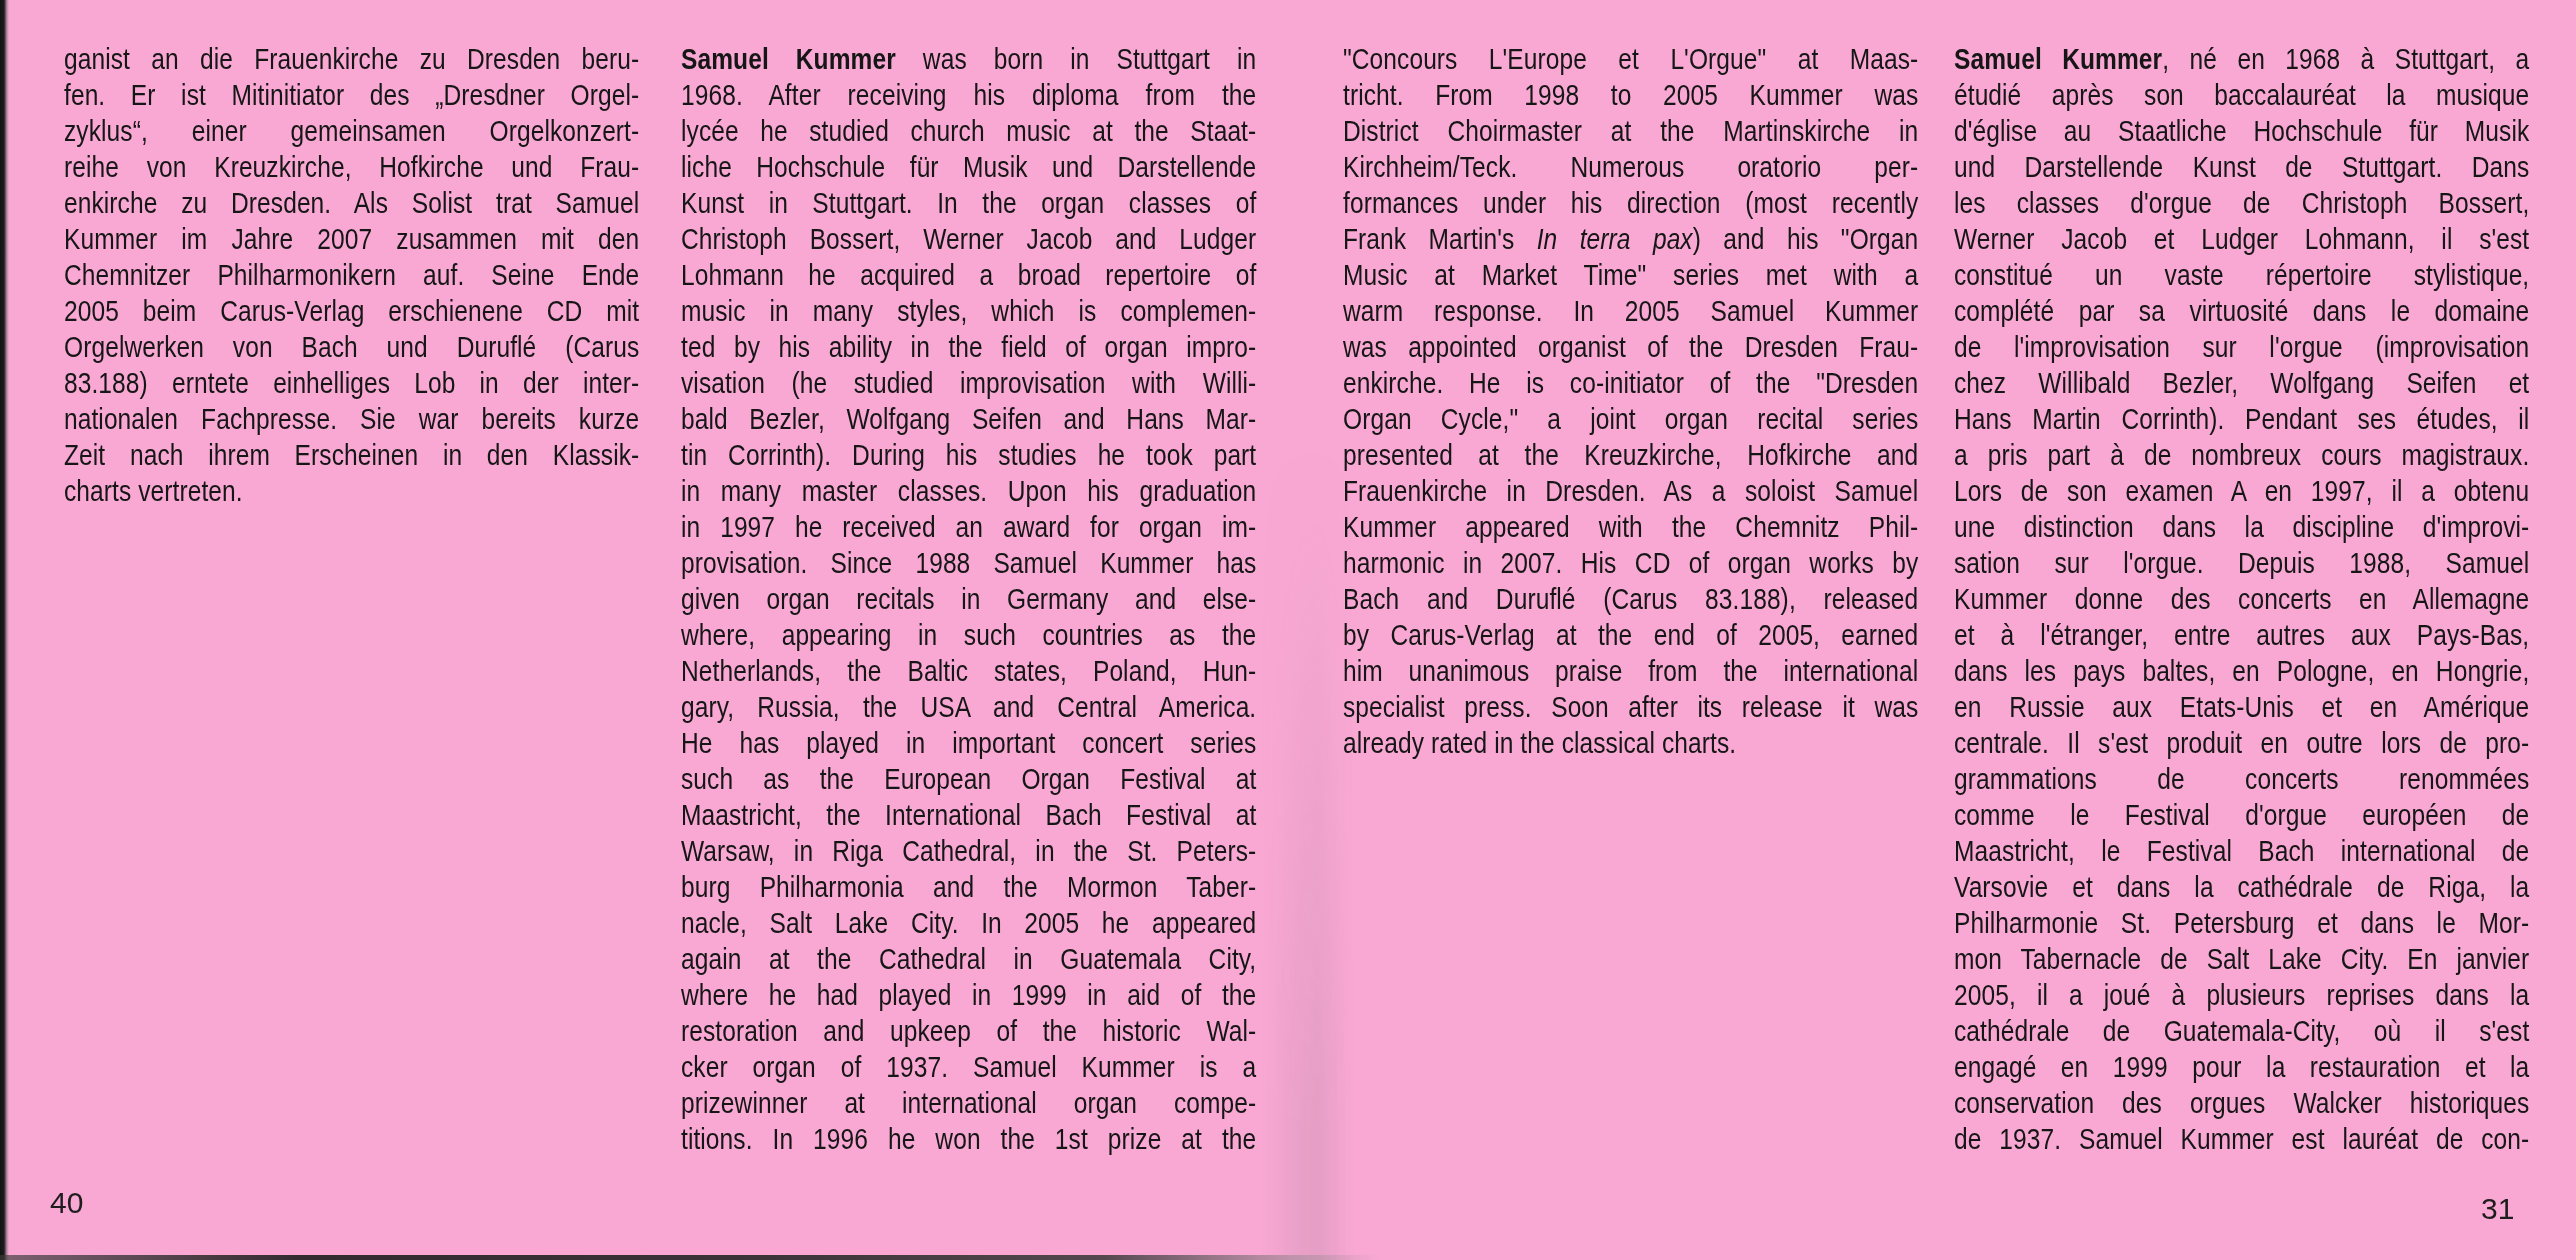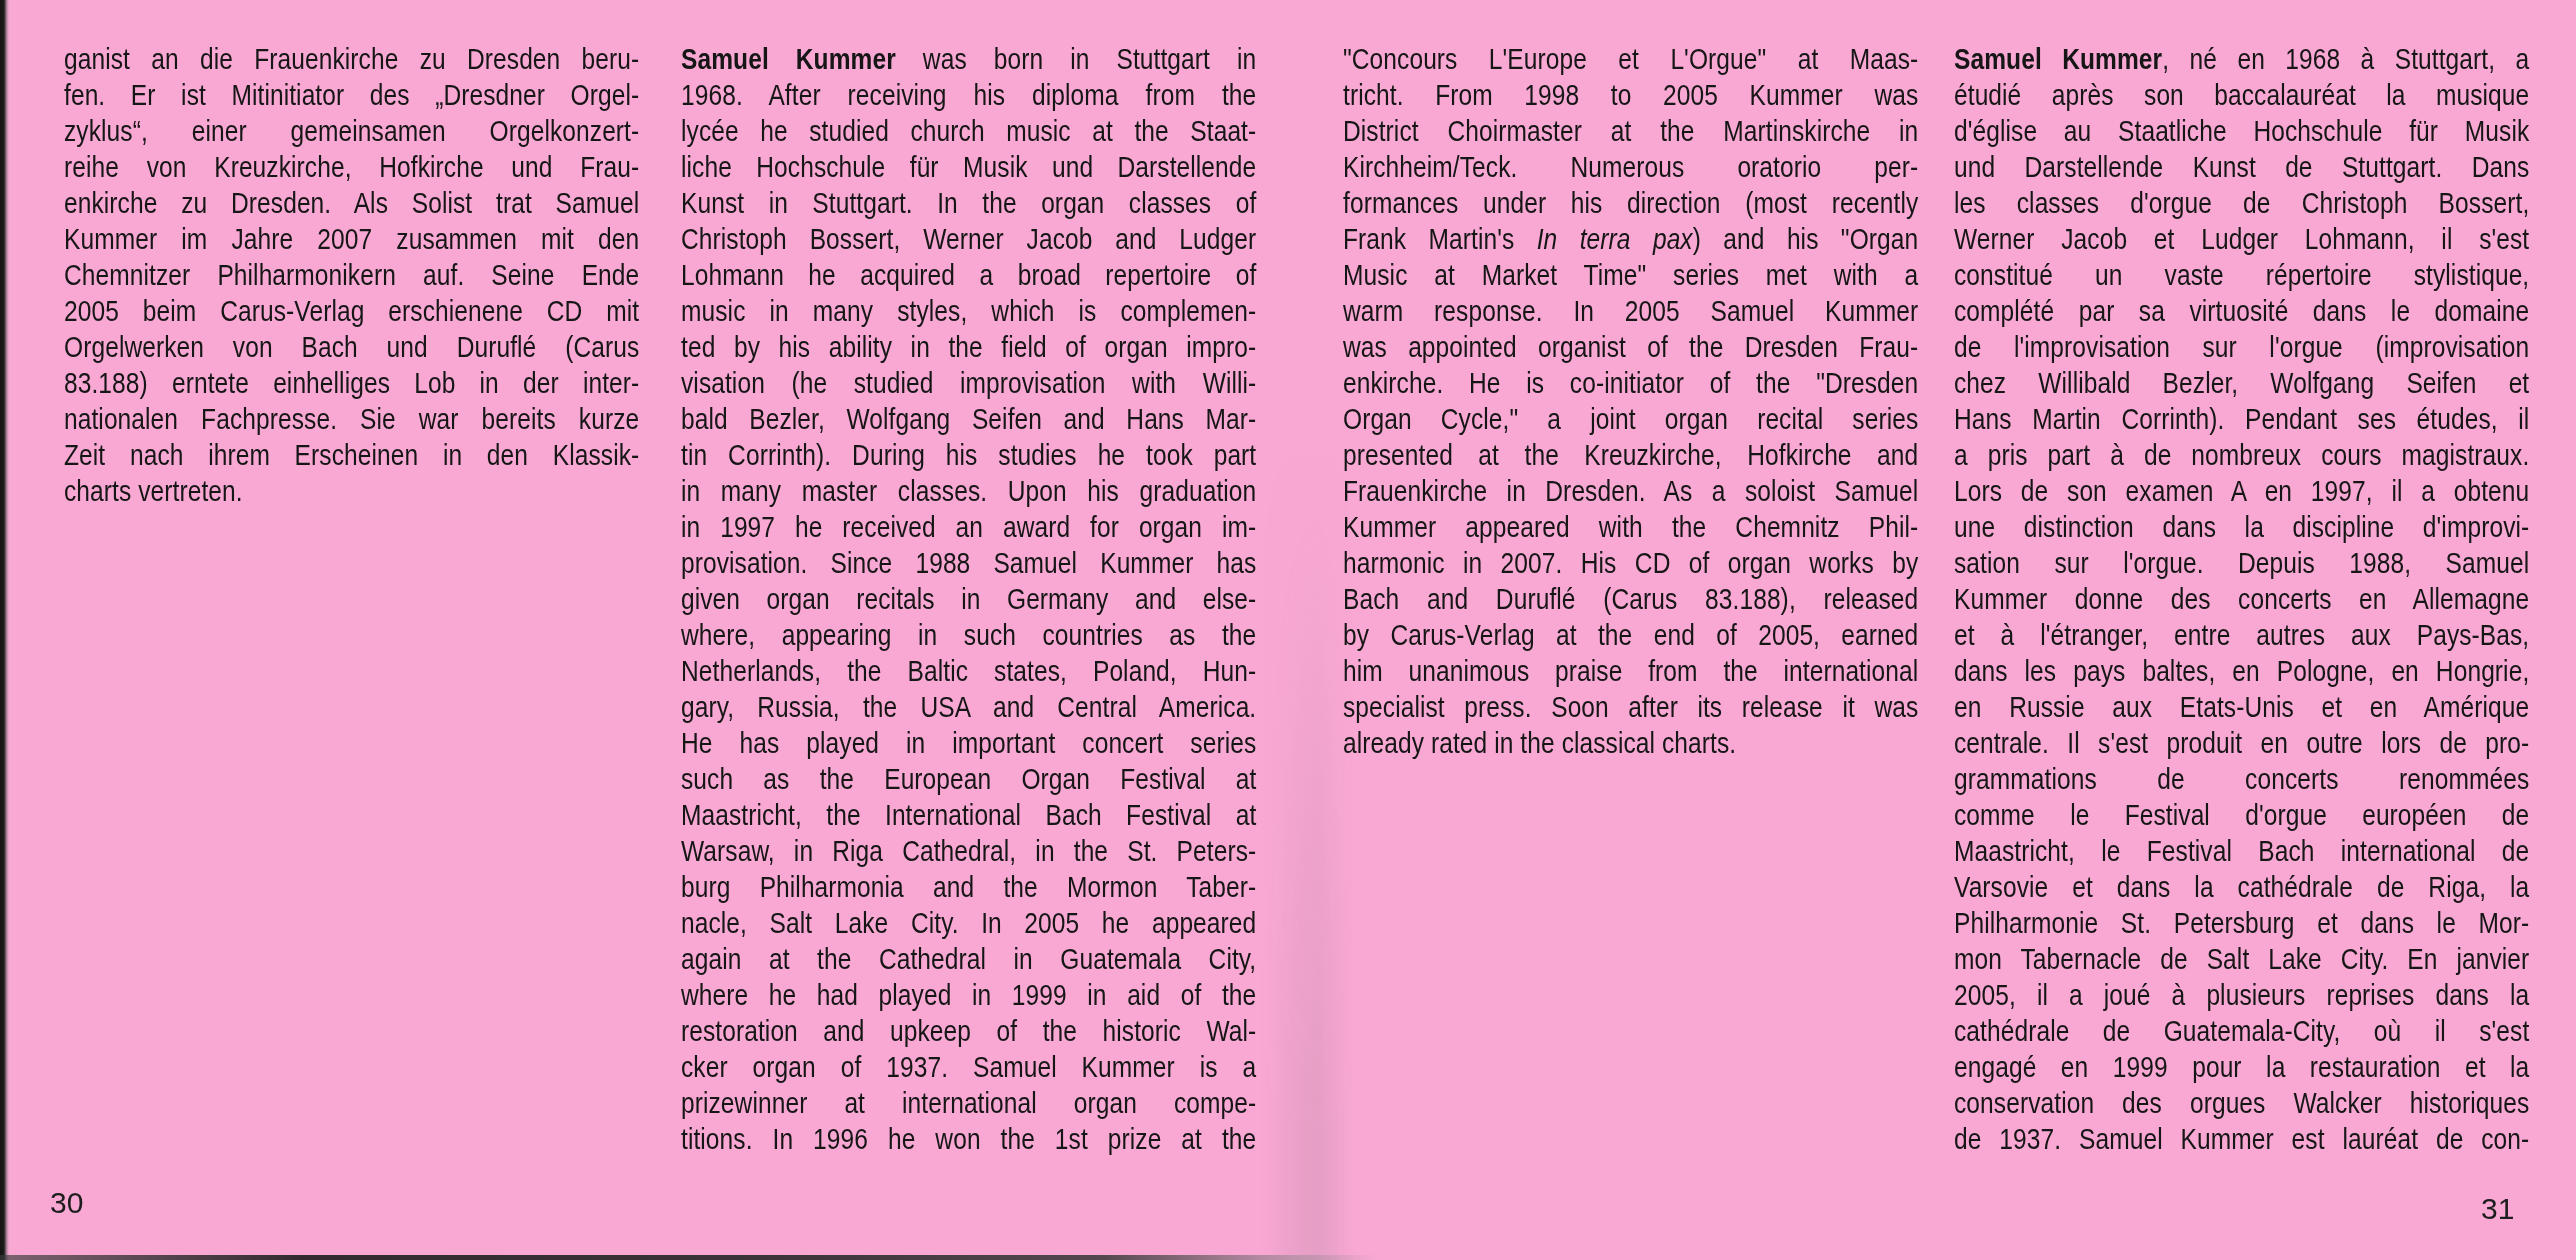--- a/index.html
+++ b/index.html
@@ -201,20 +201,20 @@
       <div class="line">Varsovie et dans la cathédrale de Riga, la</div>
       <div class="line">Philharmonie St. Petersburg et dans le Mor-</div>
       <div class="line">mon Tabernacle de Salt Lake City. En janvier</div>
       <div class="line">2005, il a joué à plusieurs reprises dans la</div>
       <div class="line">cathédrale de Guatemala-City, où il s'est</div>
       <div class="line">engagé en 1999 pour la restauration et la</div>
       <div class="line">conservation des orgues Walcker historiques</div>
       <div class="line">de 1937. Samuel Kummer est lauréat de con-</div>
     </div>
 
-  <div class="pagenum left">30</div>
+  <div class="pagenum left">40</div>
 
   <div class="pagenum right">31</div>
 
   <div class="edge-bottom"></div>
 
 </div>
 
 
 </body></html>

